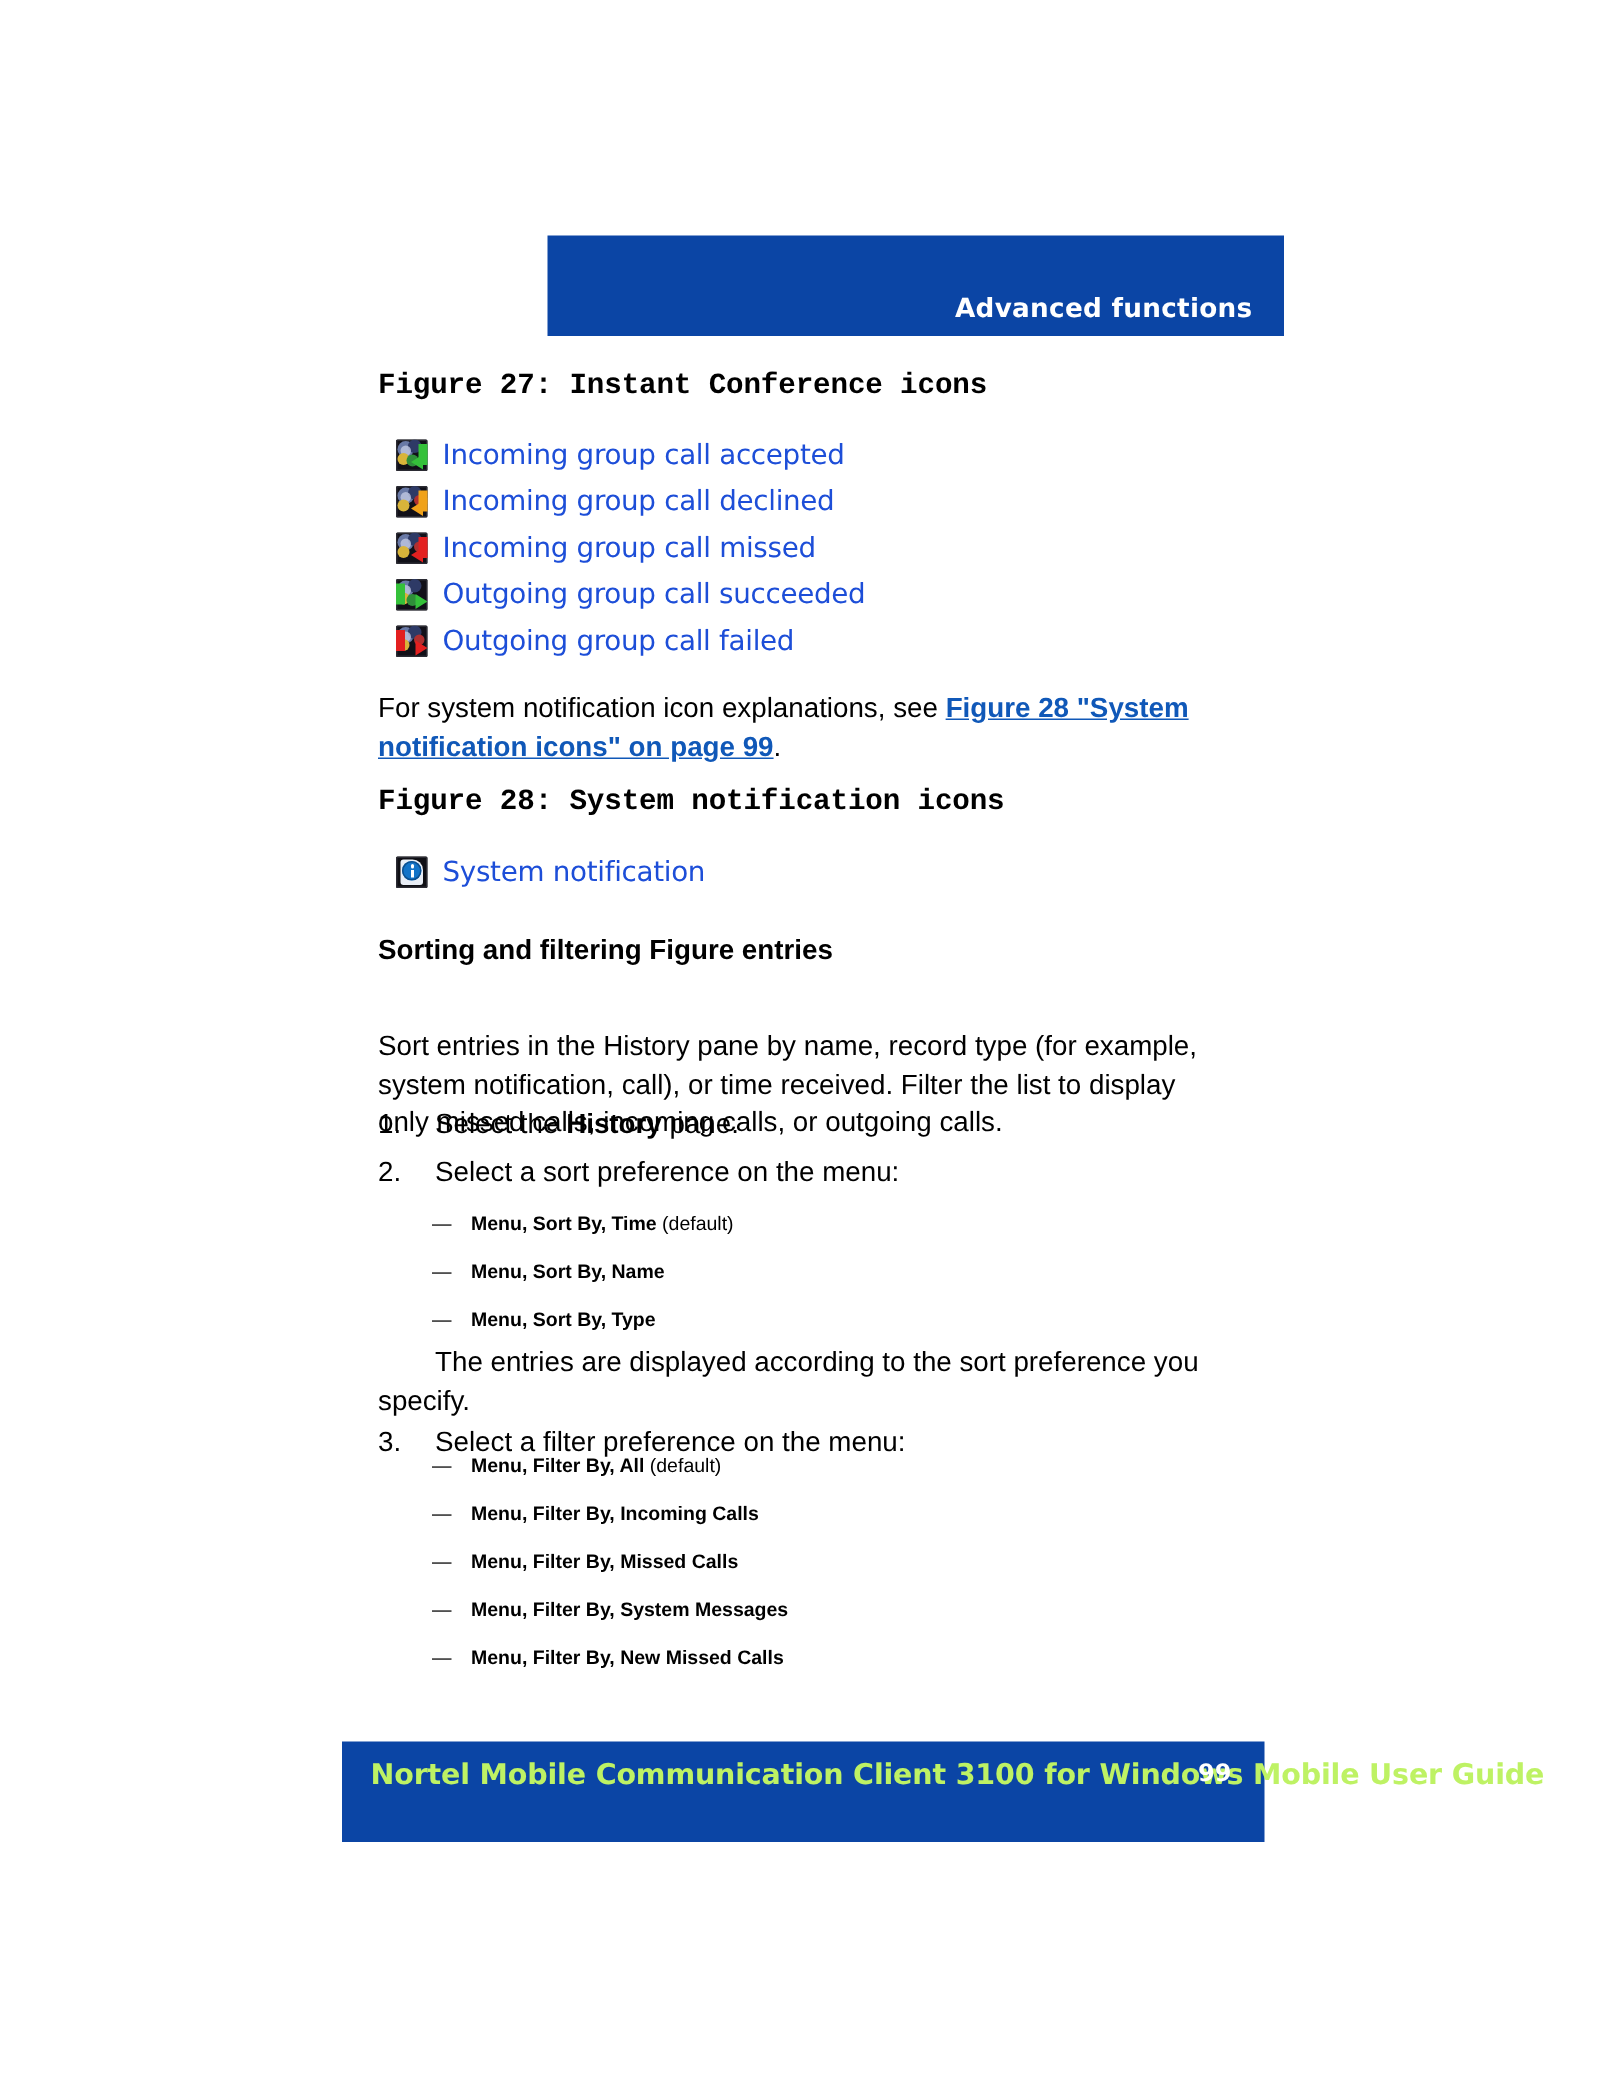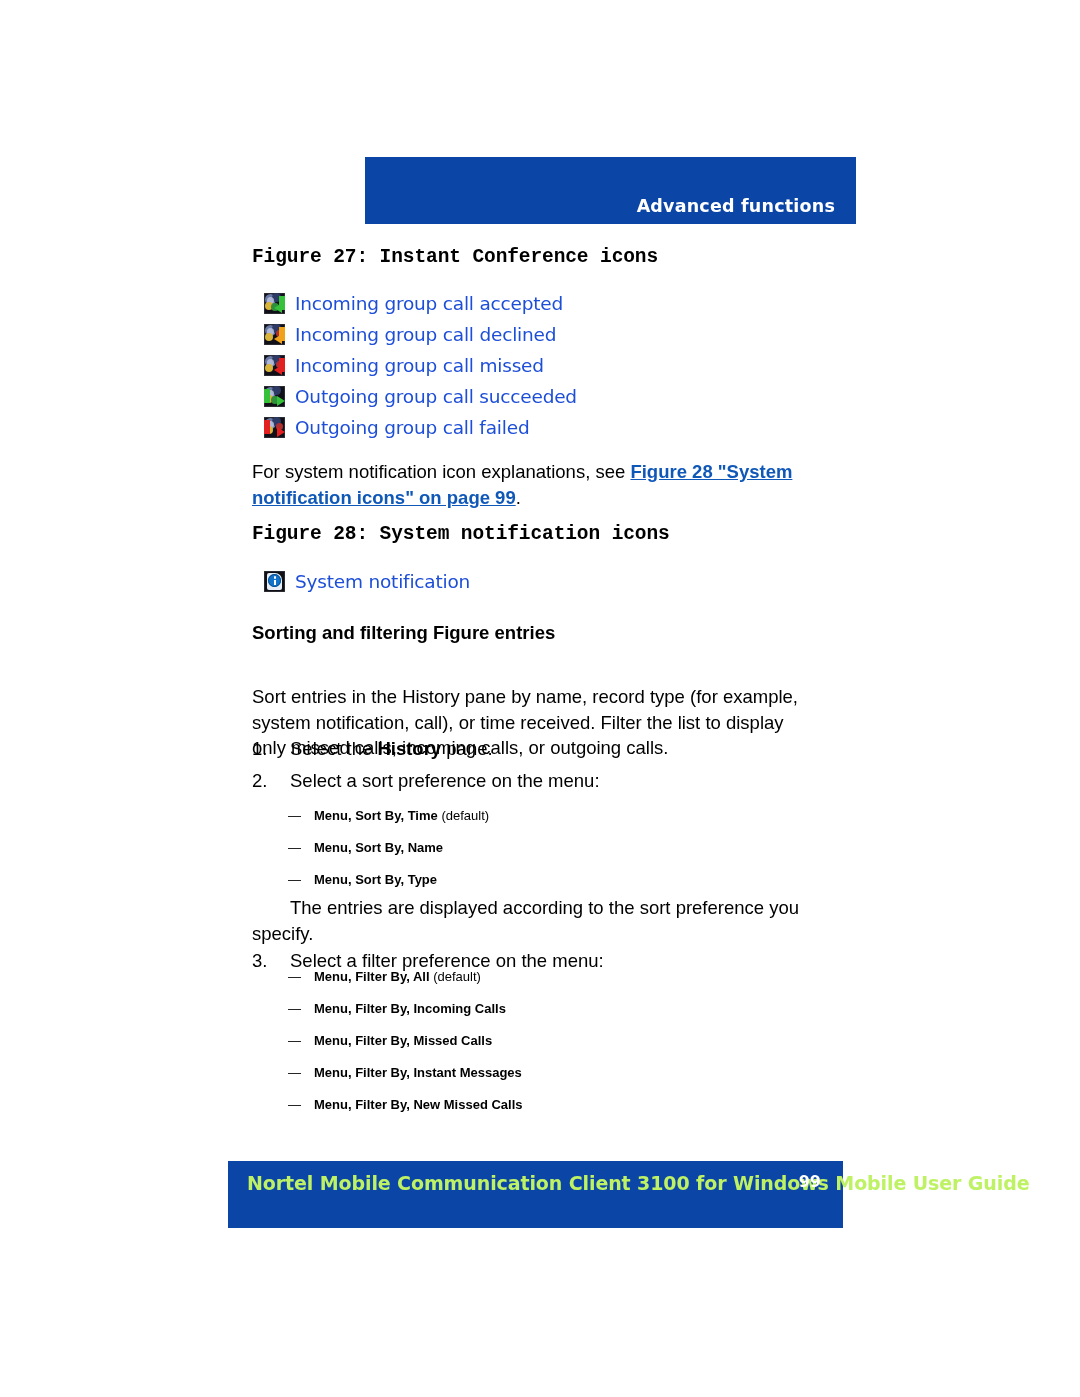--- a/index.html
+++ b/index.html
@@ -404,21 +404,21 @@
     <div class="dash-item">
       <span class="dash">—</span><b>Menu, Filter By, All</b><span class="normal"> (default)</span>
     </div>
     <div class="dash-item">
       <span class="dash">—</span><b>Menu, Filter By, Incoming Calls</b><span class="normal"></span>
     </div>
     <div class="dash-item">
       <span class="dash">—</span><b>Menu, Filter By, Missed Calls</b><span class="normal"></span>
     </div>
     <div class="dash-item">
-      <span class="dash wide">—</span><b>Menu, Filter By, Instant Messages</b><span class="normal"></span>
+      <span class="dash wide">—</span><b>Menu, Filter By, System Messages</b><span class="normal"></span>
     </div>
     <div class="dash-item">
       <span class="dash">—</span><b>Menu, Filter By, New Missed Calls</b><span class="normal"></span>
     </div>
   </div>
 
   <div class="footer-band">
     <div class="footer-text">Nortel Mobile Communication Client 3100 for Windows Mobile User Guide</div>
     <div class="footer-page">99</div>
   </div>

